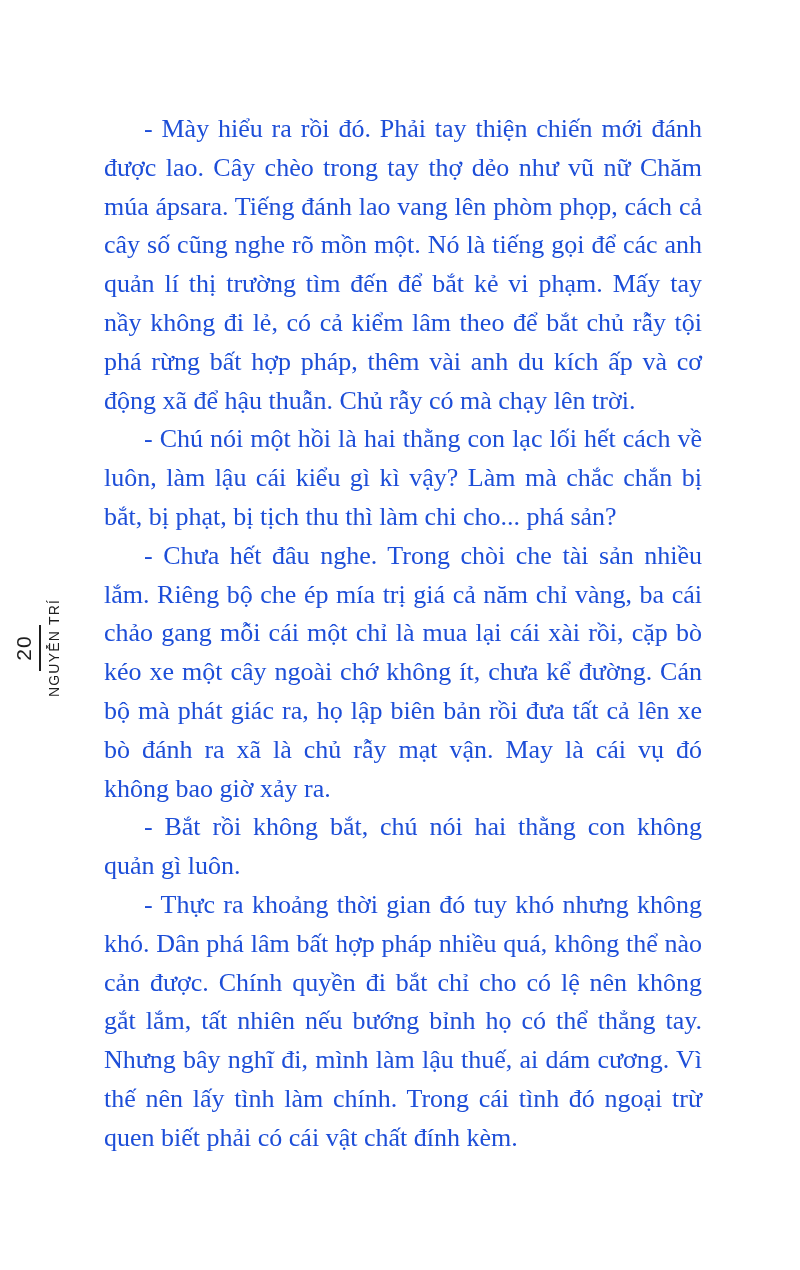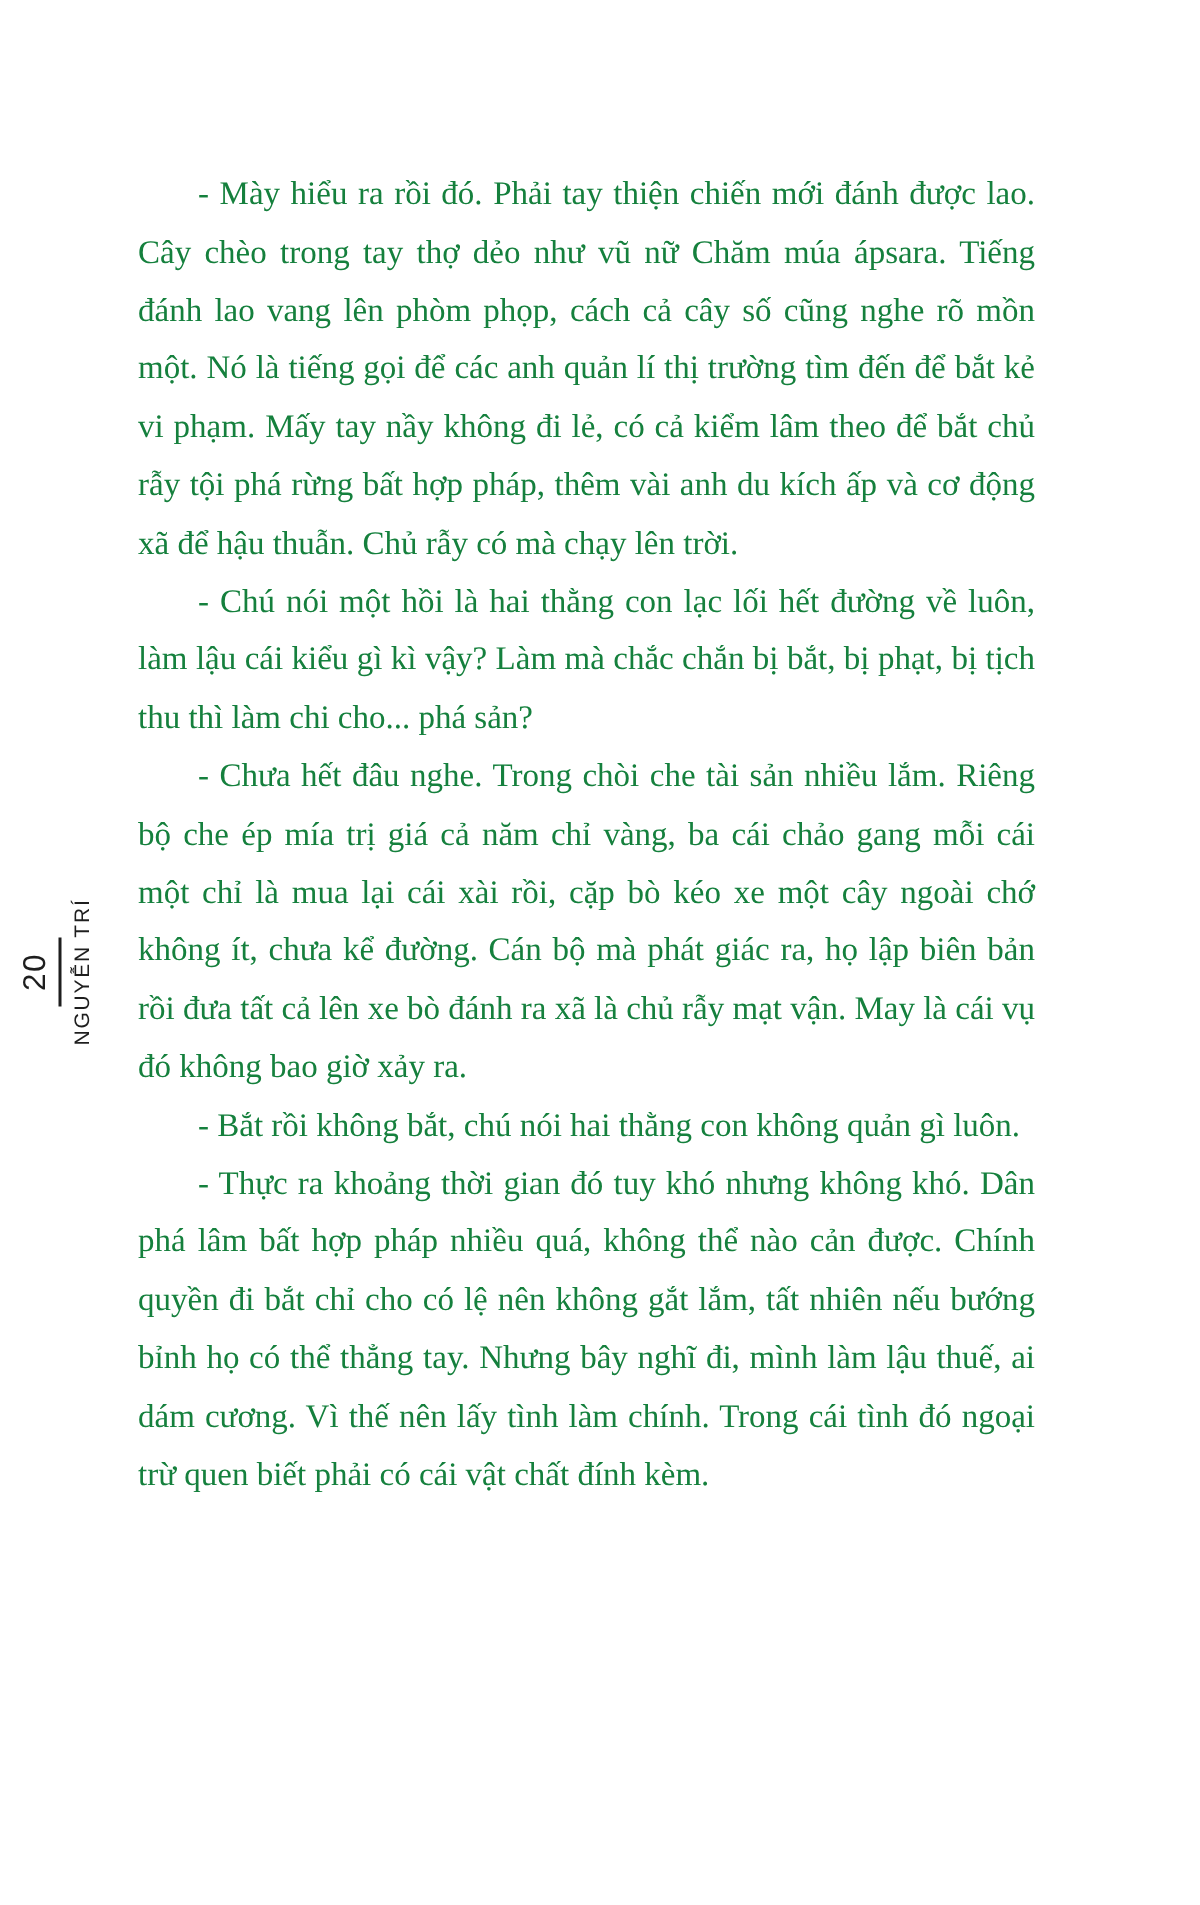--- a/index.html
+++ b/index.html
@@ -43,26 +43,26 @@
   }
   .spine .author {
     font-size: 14px;
     letter-spacing: 1.2px;
     white-space: nowrap;
   }
 
   
   .text-block {
     position: absolute;
-    left: 92px;
+    left: 104px;
     top: 110px;
     width: 598px;
-    font-size: 22px;
+    font-size: 26px;
     line-height: 38.8px;
-    color: #15803d;
+    color: #1d4ed8;
     text-align: justify;
   }
   .text-block p {
     margin: 0;
     padding: 0;
     text-indent: 40px;
   }
 </style>
 </head>
 <body>
@@ -70,19 +70,19 @@
 <div>
 
   <div class="spine">
     <div class="page-num">20</div>
     <div class="rule"></div>
     <div class="author">NGUYỄN TRÍ</div>
   </div>
 
   <main class="text-block">
     <p>- Mày hiểu ra rồi đó. Phải tay thiện chiến mới đánh được lao. Cây chèo trong tay thợ dẻo như vũ nữ Chăm múa ápsara. Tiếng đánh lao vang lên phòm phọp, cách cả cây số cũng nghe rõ mồn một. Nó là tiếng gọi để các anh quản lí thị trường tìm đến để bắt kẻ vi phạm. Mấy tay nầy không đi lẻ, có cả kiểm lâm theo để bắt chủ rẫy tội phá rừng bất hợp pháp, thêm vài anh du kích ấp và cơ động xã để hậu thuẫn. Chủ rẫy có mà chạy lên trời.</p>
-    <p>- Chú nói một hồi là hai thằng con lạc lối hết đường về luôn, làm lậu cái kiểu gì kì vậy? Làm mà chắc chắn bị bắt, bị phạt, bị tịch thu thì làm chi cho... phá sản?</p>
+    <p>- Chú nói một hồi là hai thằng con lạc lối hết cách về luôn, làm lậu cái kiểu gì kì vậy? Làm mà chắc chắn bị bắt, bị phạt, bị tịch thu thì làm chi cho... phá sản?</p>
     <p>- Chưa hết đâu nghe. Trong chòi che tài sản nhiều lắm. Riêng bộ che ép mía trị giá cả năm chỉ vàng, ba cái chảo gang mỗi cái một chỉ là mua lại cái xài rồi, cặp bò kéo xe một cây ngoài chớ không ít, chưa kể đường. Cán bộ mà phát giác ra, họ lập biên bản rồi đưa tất cả lên xe bò đánh ra xã là chủ rẫy mạt vận. May là cái vụ đó không bao giờ xảy ra.</p>
     <p>- Bắt rồi không bắt, chú nói hai thằng con không quản gì luôn.</p>
     <p>- Thực ra khoảng thời gian đó tuy khó nhưng không khó. Dân phá lâm bất hợp pháp nhiều quá, không thể nào cản được. Chính quyền đi bắt chỉ cho có lệ nên không gắt lắm, tất nhiên nếu bướng bỉnh họ có thể thẳng tay. Nhưng bây nghĩ đi, mình làm lậu thuế, ai dám cương. Vì thế nên lấy tình làm chính. Trong cái tình đó ngoại trừ quen biết phải có cái vật chất đính kèm.</p>
   </main>
 
 </div>
 
 </body></html>

